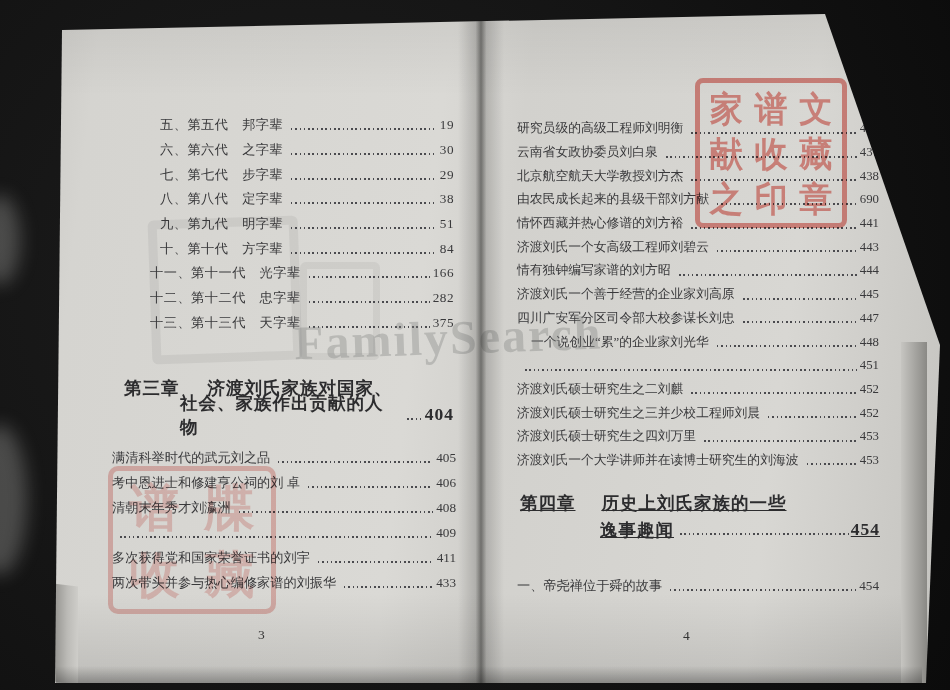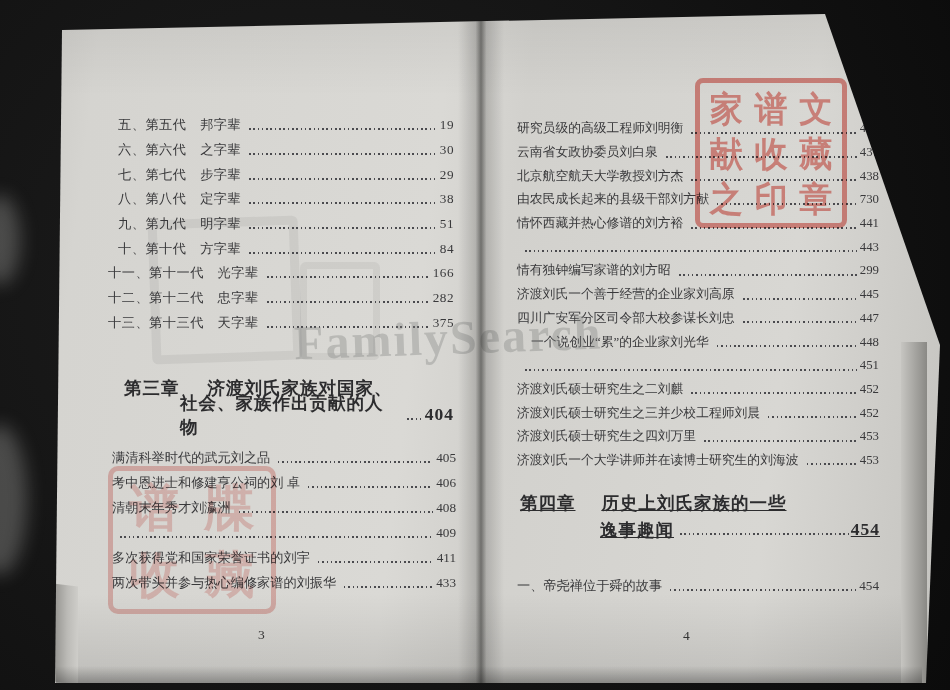--- a/index.html
+++ b/index.html
@@ -21,21 +21,21 @@
   .edge-bottom{position:absolute;left:56px;top:666px;width:866px;height:17px;z-index:7;pointer-events:none;
         background:linear-gradient(180deg,rgba(0,0,0,0),rgba(0,0,0,.28));}
 
   .row{display:flex;align-items:center;white-space:nowrap;color:#39393b;}
   .row .t{flex:0 0 auto;}
   .row .leader{flex:1 1 auto;height:2px;margin:8px 3px 0 8px;
         background:repeating-linear-gradient(90deg,#4a4a4e 0 1.5px,rgba(0,0,0,0) 1.5px 4.3px);}
   .row .pg{flex:0 0 auto;}
 
   .gen-list{position:absolute;left:108px;top:113px;width:346px;z-index:3;font-size:13.2px;letter-spacing:.5px;}
-  .gen-list .row{height:24.7px;}
+  .gen-list .row{height:24.7px;margin-left:42px;}
   .gen-list .row.single .t{padding-left:10px;}
 
   .chapter{position:absolute;z-index:3;font-weight:bold;color:#2c2c2e;font-size:17.5px;letter-spacing:1px;}
   .ch3{left:124px;top:374px;width:330px;}
   .ch4{left:520px;top:489px;width:360px;text-decoration:underline;}
   .chapter .line{display:flex;align-items:center;height:27px;}
   .ch3 .lab{margin-right:28px;}
   .ch4 .lab{margin-right:26px;}
   .ch3 .line2{padding-left:56px;}
   .ch4 .line2{padding-left:80px;align-items:center;}
@@ -194,35 +194,36 @@
           <span class="pg">437</span>
         </div>
       <div class="row">
           <span class="t">北京航空航天大学教授刘方杰</span>
           <span class="leader"></span>
           <span class="pg">438</span>
         </div>
       <div class="row">
           <span class="t">由农民成长起来的县级干部刘方献</span>
           <span class="leader"></span>
-          <span class="pg">730</span>
+          <span class="pg">690</span>
         </div>
       <div class="row">
           <span class="t">情怀西藏并热心修谱的刘方裕</span>
           <span class="leader"></span>
           <span class="pg">441</span>
         </div>
       <div class="row">
+          <span class="t">济渡刘氏一个女高级工程师刘碧云</span>
           <span class="leader"></span>
           <span class="pg">443</span>
         </div>
       <div class="row">
           <span class="t">情有独钟编写家谱的刘方昭</span>
           <span class="leader"></span>
-          <span class="pg">299</span>
+          <span class="pg">444</span>
         </div>
       <div class="row">
           <span class="t">济渡刘氏一个善于经营的企业家刘高原</span>
           <span class="leader"></span>
           <span class="pg">445</span>
         </div>
       <div class="row">
           <span class="t">四川广安军分区司令部大校参谋长刘忠</span>
           <span class="leader"></span>
           <span class="pg">447</span>

